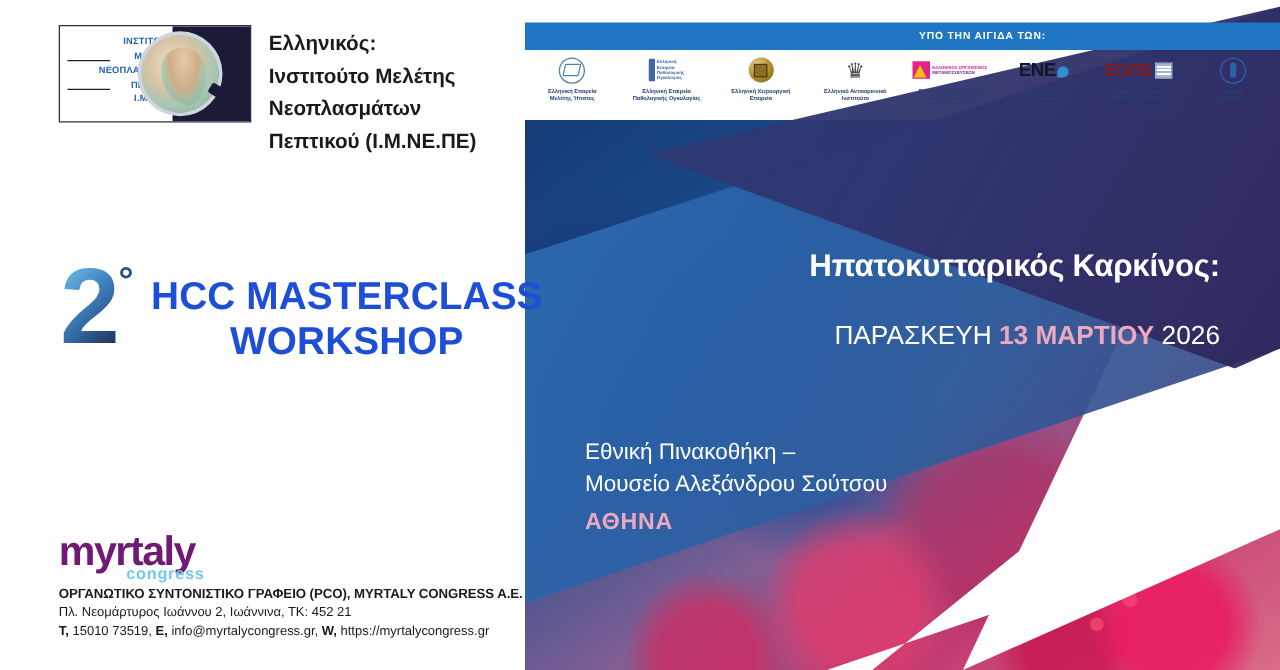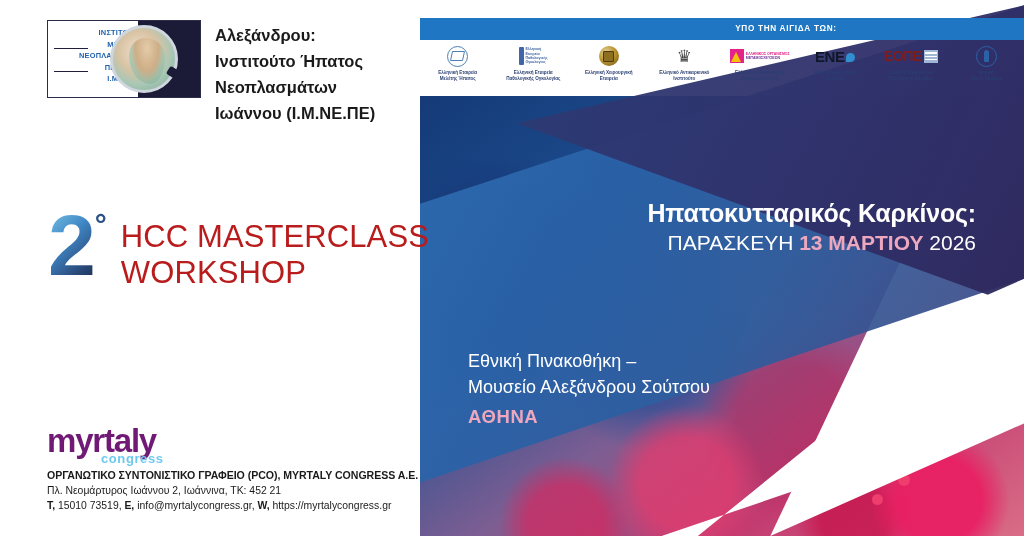--- a/index.html
+++ b/index.html
@@ -120,25 +120,26 @@
     font-size: 30px;
     font-weight: bold;
     color: #2e5286;
     line-height: 34px;
     margin-left: 1px;
   }
   .mc-words {
     margin-left: 14px;
     padding-top: 11px;
     font-size: 31px;
-    font-weight: normal;
+    font-weight: bold;
     line-height: 36px;
-    color: #b91c1c;
+    color: #1d4ed8;
     letter-spacing: 0.1px;
     white-space: nowrap;
+    text-align: center;
   }
 
   
   .myrtaly {
     position: absolute;
     left: 47px; top: 424px;
   }
   .myrtaly-name {
     font-size: 33px;
     font-weight: bold;
@@ -385,20 +386,21 @@
   }
   .title-l1, .title-l2 {
     color: #ffffff;
     font-size: 25px;
     font-weight: bold;
     line-height: 34px;
     letter-spacing: -0.2px;
     white-space: nowrap;
   }
   .date-line {
+    margin-top: 26px;
     font-size: 21px;
     line-height: 26px;
     color: #ffffff;
     white-space: nowrap;
   }
   .date-line .hl {
     color: #eda8bf;
     font-weight: bold;
   }
 
@@ -439,24 +441,24 @@
           <span>Ι.Μ.ΝΕ.ΠΕ</span>
         </div>
         <div class="imnepe-rule" style="top:27px"></div>
         <div class="imnepe-rule" style="top:50px"></div>
         <div class="imnepe-glass">
           <div class="imnepe-organ"></div>
         </div>
         <div class="imnepe-handle"></div>
       </div>
       <div class="org-text">
-        <div>Αλεξάνδρου:</div>
-        <div>Ινστιτούτο Ήπατος</div>
+        <div>Ελληνικός:</div>
+        <div>Ινστιτούτο Μελέτης</div>
         <div>Νεοπλασμάτων</div>
-        <div>Ιωάννου (Ι.Μ.ΝΕ.ΠΕ)</div>
+        <div>Πεπτικού (Ι.Μ.ΝΕ.ΠΕ)</div>
       </div>
     </div>
 
     <div class="mc-block">
       <div class="mc-two">2</div>
       <div class="mc-deg">°</div>
       <div class="mc-words">
         <div>HCC MASTERCLASS</div>
         <div>WORKSHOP</div>
       </div>

